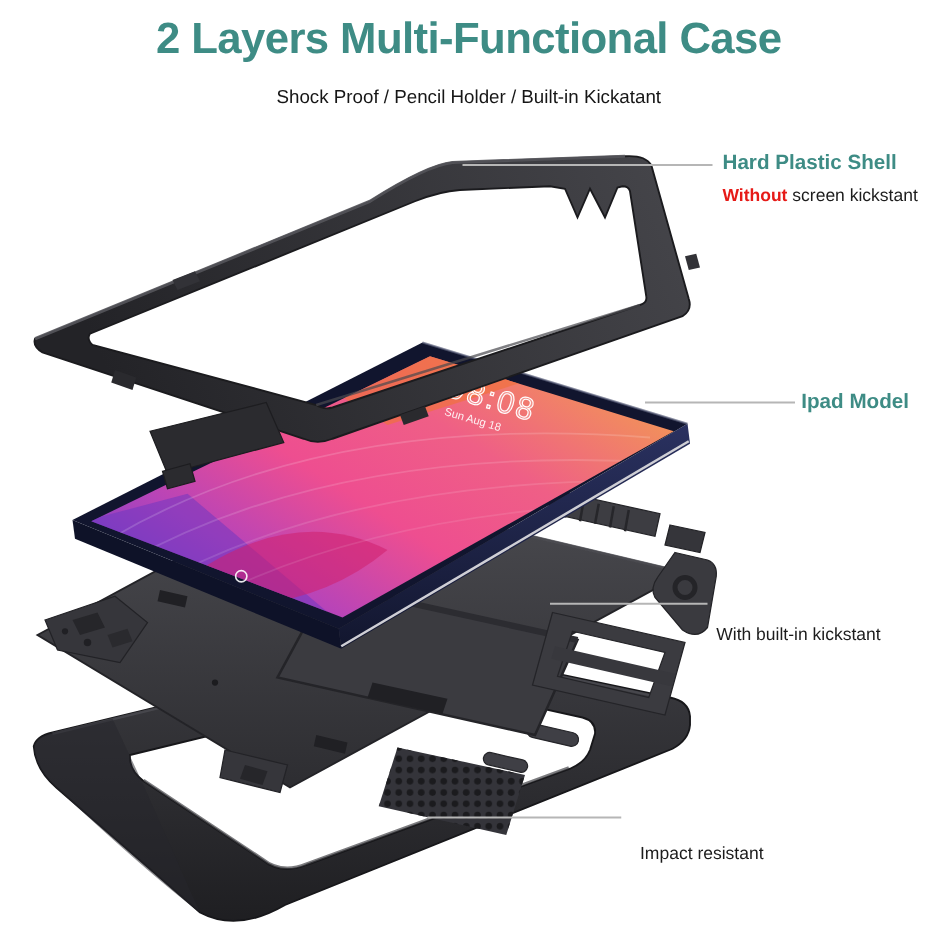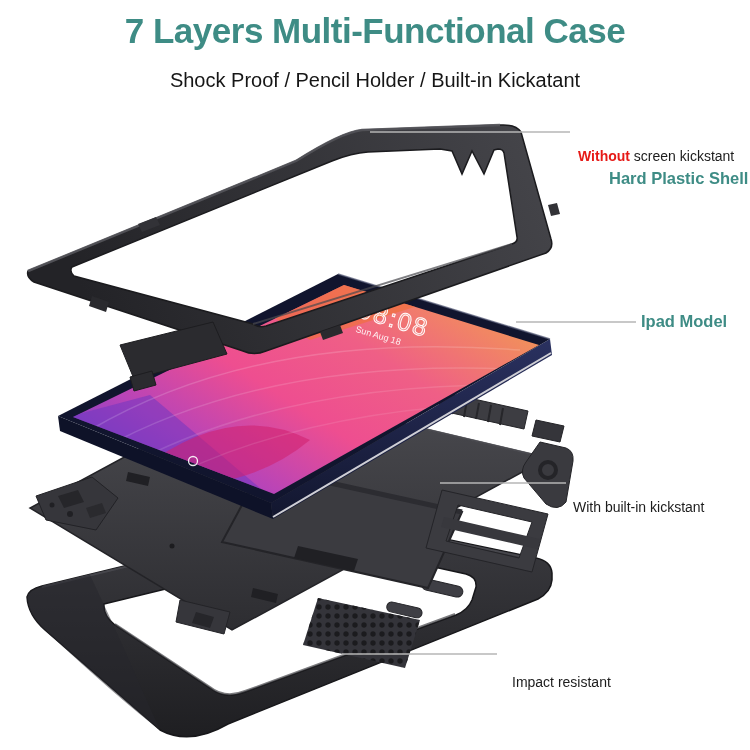--- a/index.html
+++ b/index.html
@@ -6,27 +6,27 @@
   .stage{
     position:relative;width:750px;height:750px;background:#ffffff;
     font-family:"Liberation Sans",sans-serif;overflow:hidden;
   }
   .title{
     position:absolute;top:11px;left:0;right:0;text-align:center;
     font-size:35px;font-weight:bold;color:#3E8C85;letter-spacing:-0.5px;white-space:nowrap;
   }
   .subtitle{
     position:absolute;top:69px;left:0;right:0;text-align:center;
-    font-size:20px;color:#161616;white-space:nowrap;
+    font-size:15px;color:#161616;white-space:nowrap;
   }
   .art{position:absolute;top:0;left:0;}
   .ann-label{position:absolute;font-size:16.5px;font-weight:bold;color:#3E8C85;white-space:nowrap;}
   .ann-note{position:absolute;font-size:14px;color:#1c1c1c;white-space:nowrap;}
   .red{color:#E61A17;font-weight:bold;}
-  .a1-label{left:609px;top:121px;margin-top:48px;}
+  .a1-label{left:578px;top:121px;}
   .a1-note{left:578px;top:148px;}
   .a2-label{left:641px;top:312px;text-align:center;}
   .a3-label{left:573px;top:470px;}
   .a3-note{left:573px;top:499px;}
   .a4-label{left:504px;top:640px;}
   .a4-note{left:512px;top:674px;}
 </style>
 </head>
 <body>
 
@@ -176,21 +176,21 @@
     </g>
 
     <g stroke="#B6B6B6" stroke-width="1.5">
       <line x1="370" y1="132" x2="570" y2="132"></line>
       <line x1="516" y1="322" x2="636" y2="322"></line>
       <line x1="440" y1="483" x2="566" y2="483"></line>
       <line x1="342" y1="654" x2="497" y2="654"></line>
     </g>
   </svg>
 
-  <div class="title">7 Layers Multi-Functional Case</div>
+  <div class="title">2 Layers Multi-Functional Case</div>
   <div class="subtitle">Shock Proof / Pencil Holder / Built-in Kickatant</div>
 
   <div class="ann-label a1-label">Hard Plastic Shell</div>
   <div class="ann-note a1-note"><span class="red">Without</span><span> screen kickstant</span></div>
 
   <div class="ann-label a2-label">Ipad Model</div>
 
   <div class="ann-note a3-note">With built-in kickstant</div>
 
   <div class="ann-note a4-note">Impact resistant</div>

